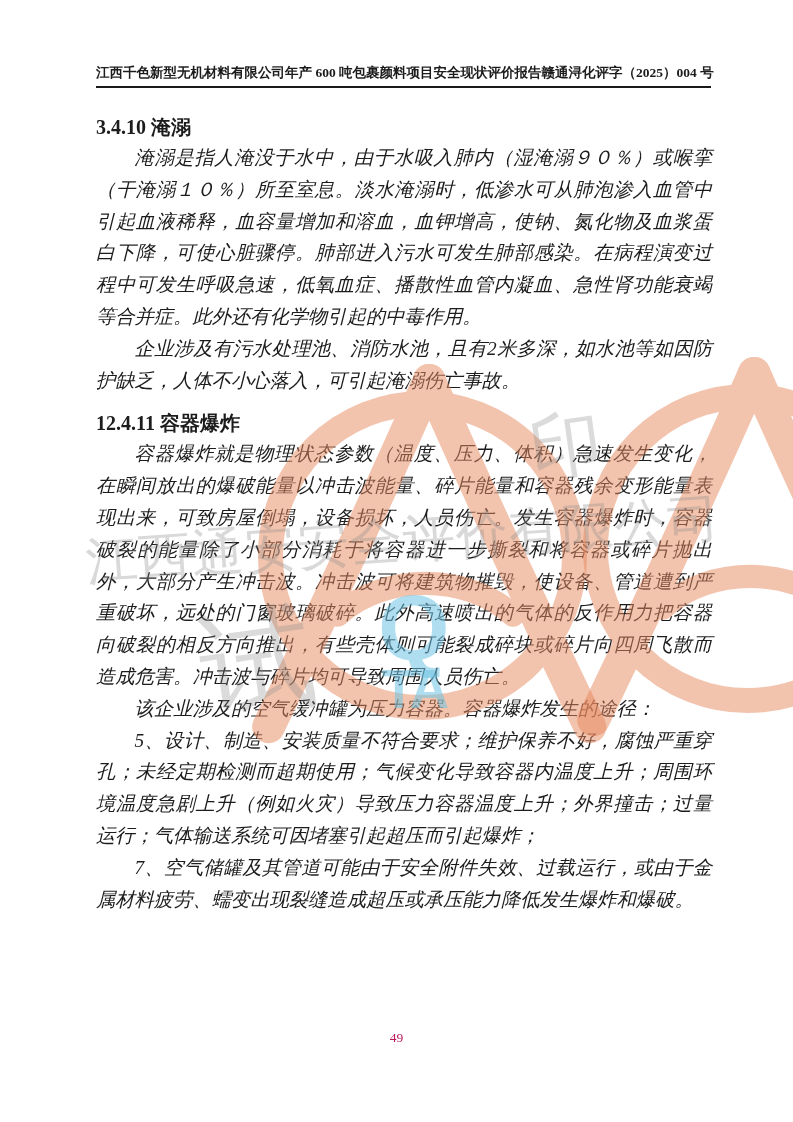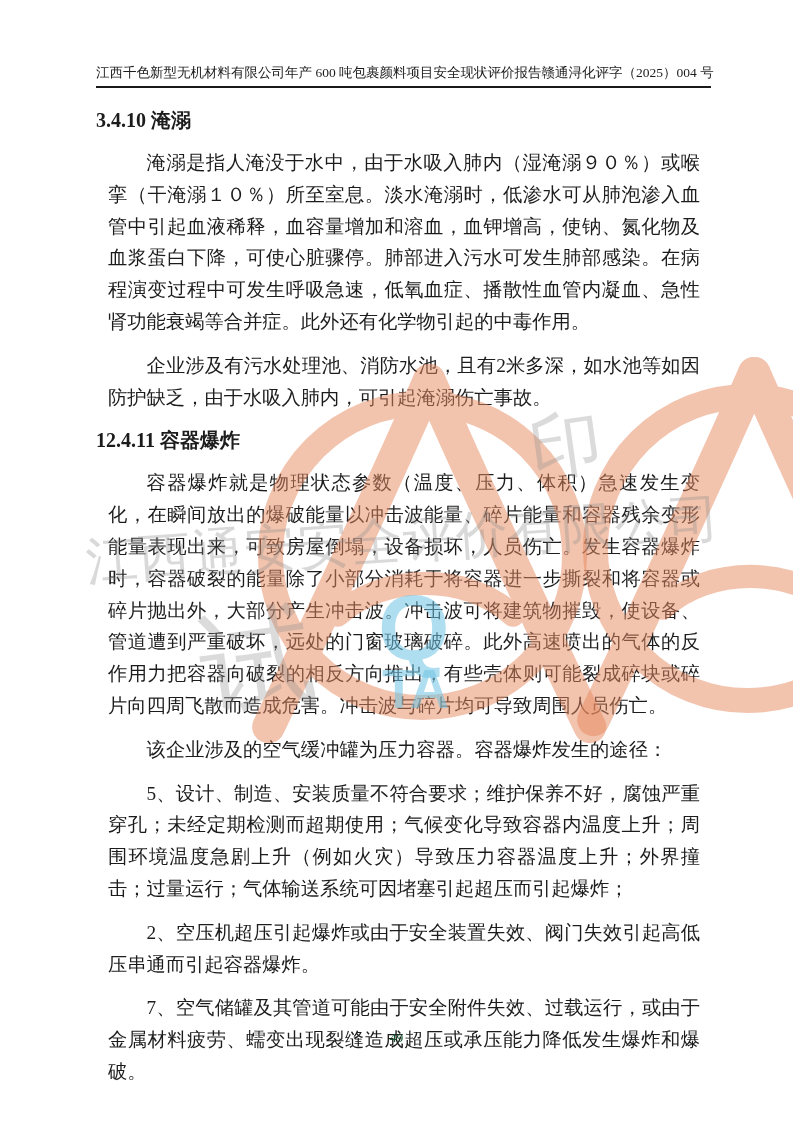--- a/index.html
+++ b/index.html
@@ -11,39 +11,39 @@
     overflow:hidden;
     font-family:"Liberation Serif","DejaVu Serif",serif;
     color:#1c1c1c;
   }
   
   .header{
     position:absolute;left:96px;right:82px;top:64px;
     display:flex;justify-content:space-between;align-items:flex-end;
     border-bottom:2px solid #1a1a1a;
     padding-bottom:4px;
-    font-size:13.5px;font-weight:normal;
+    font-size:13.5px;font-weight:bold;
     white-space:nowrap;
   }
   
   .content{
     position:absolute;left:96px;top:100px;width:616px;
     font-size:19.3px;line-height:31.8px;
     text-align:justify;
   }
-  .content p{margin:12px;text-indent:2em;}
+  .content p{margin:0;text-indent:2em;font-style:italic;}
   .content h2{
-    margin:5px 0 0 0;
+    margin:12px 0 0 0;
     font-size:20px;line-height:30px;font-weight:bold;
     text-align:left;
   }
   
   .footer{
     position:absolute;left:0;top:1030px;width:100%;
-    text-align:center;font-size:13.5px;color:#14532d;
+    text-align:center;font-size:13.5px;color:#be185d;
   }
   
   .watermark{
     position:absolute;inset:0;
     pointer-events:none;
   }
   .wm-logo{position:absolute;overflow:visible;}
   .wm-logo .ring{fill:none;stroke:#e78a60;stroke-width:26;}
   .wm-logo .a-stroke{fill:none;stroke:#e78a60;stroke-width:34;stroke-linecap:round;}
   .wm-logo .a-bar{fill:none;stroke:#e78a60;stroke-width:24;stroke-linecap:round;}
@@ -76,27 +76,26 @@
 <div class="page">
 
   <div class="header">
     <span>江西千色新型无机材料有限公司年产 600 吨包裹颜料项目安全现状评价报告</span>
     <span>赣通浔化评字（2025）004 号</span>
   </div>
 
   <div class="content">
     <h2>3.4.10 淹溺</h2>
     <p>淹溺是指人淹没于水中，由于水吸入肺内（湿淹溺９０％）或喉挛（干淹溺１０％）所至室息。淡水淹溺时，低渗水可从肺泡渗入血管中引起血液稀释，血容量增加和溶血，血钾增高，使钠、氮化物及血浆蛋白下降，可使心脏骤停。肺部进入污水可发生肺部感染。在病程演变过程中可发生呼吸急速，低氧血症、播散性血管内凝血、急性肾功能衰竭等合并症。此外还有化学物引起的中毒作用。</p>
-    <p>企业涉及有污水处理池、消防水池，且有2米多深，如水池等如因防护缺乏，由于水吸入肺内，可引起淹溺伤亡事故。</p>
+    <p>企业涉及有污水处理池、消防水池，且有2米多深，如水池等如因防护缺乏，人体不小心落入，可引起淹溺伤亡事故。</p>
 
     <h2>12.4.11 容器爆炸</h2>
     <p>容器爆炸就是物理状态参数（温度、压力、体积）急速发生变化，在瞬间放出的爆破能量以冲击波能量、碎片能量和容器残余变形能量表现出来，可致房屋倒塌，设备损坏，人员伤亡。发生容器爆炸时，容器破裂的能量除了小部分消耗于将容器进一步撕裂和将容器或碎片抛出外，大部分产生冲击波。冲击波可将建筑物摧毁，使设备、管道遭到严重破坏，远处的门窗玻璃破碎。此外高速喷出的气体的反作用力把容器向破裂的相反方向推出，有些壳体则可能裂成碎块或碎片向四周飞散而造成危害。冲击波与碎片均可导致周围人员伤亡。</p>
     <p>该企业涉及的空气缓冲罐为压力容器。容器爆炸发生的途径：</p>
     <p>5、设计、制造、安装质量不符合要求；维护保养不好，腐蚀严重穿孔；未经定期检测而超期使用；气候变化导致容器内温度上升；周围环境温度急剧上升（例如火灾）导致压力容器温度上升；外界撞击；过量运行；气体输送系统可因堵塞引起超压而引起爆炸；</p>
-    <p>2、空压机超压引起爆炸或由于安全装置失效、阀门失效引起高低压串通而引起容器爆炸。</p>
     <p>7、空气储罐及其管道可能由于安全附件失效、过载运行，或由于金属材料疲劳、蠕变出现裂缝造成超压或承压能力降低发生爆炸和爆破。</p>
   </div>
 
   <div class="watermark">
 
     <svg class="wm-logo" style="left:230px;top:363px;" width="385" height="385" viewBox="0 0 400 400">
       <circle class="ring" cx="200" cy="200" r="158"></circle>
       <path class="a-stroke" d="M 207 18 C 162 120 96 262 40 378"></path>
       <path class="a-stroke" d="M 207 18 C 252 120 318 262 374 378"></path>
       <path class="a-bar" d="M 112 262 C 160 218 246 218 294 262"></path>

